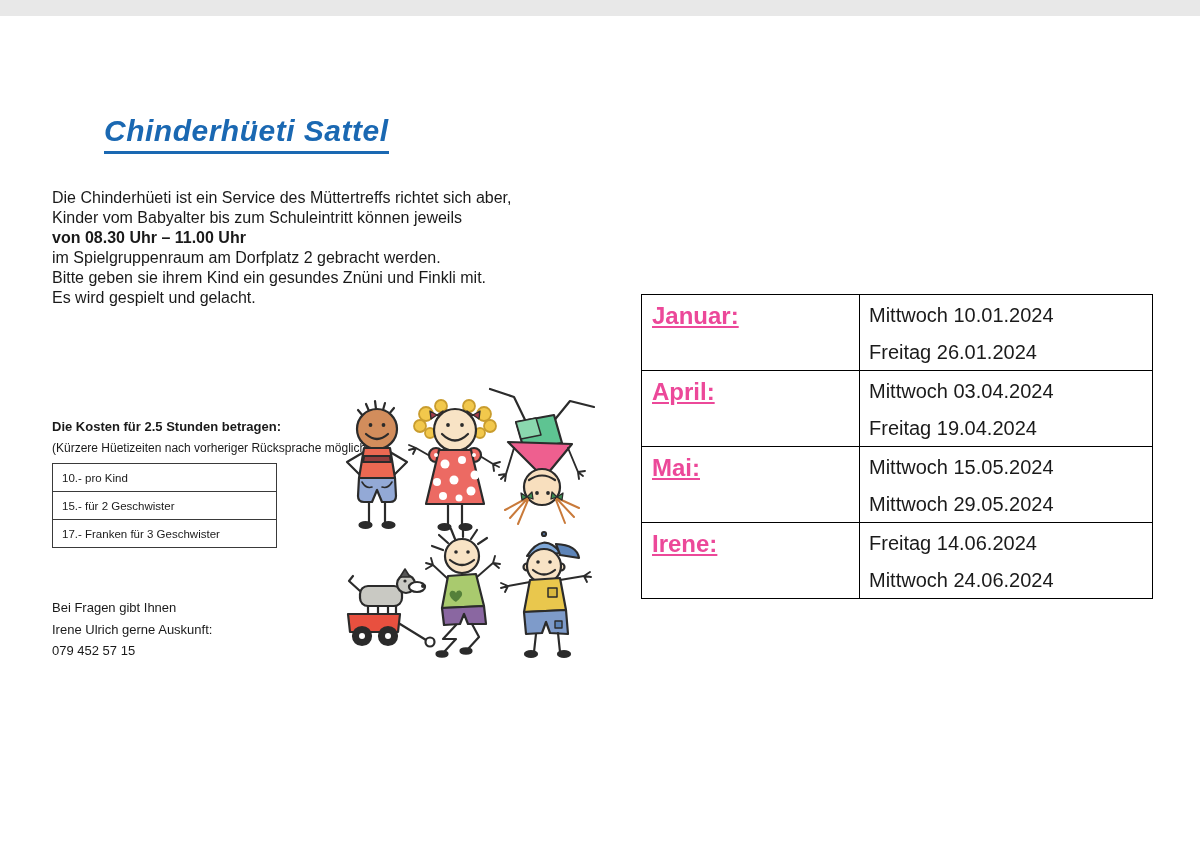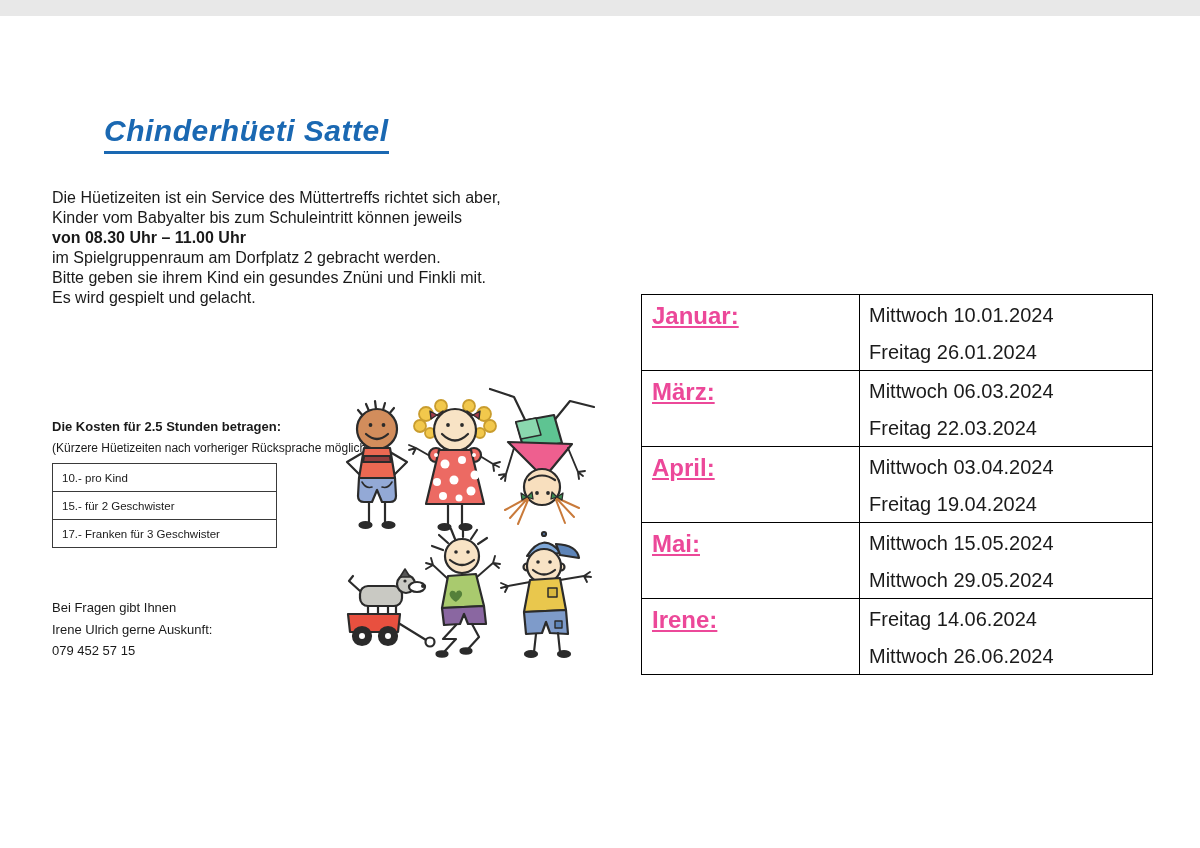--- a/index.html
+++ b/index.html
@@ -54,21 +54,21 @@
   .schedule td.dates div { line-height:36.5px; }
 </style>
 </head>
 <body>
 
 <div id="page">
 
   <div class="title">Chinderhüeti Sattel</div>
 
   <div class="intro">
-    <div>Die Hüetizeiten ist ein Service des Müttertreffs richtet sich aber,</div>
+    <div>Die Chinderhüeti ist ein Service des Müttertreffs richtet sich aber,</div>
     <div>Kinder vom Babyalter bis zum Schuleintritt können jeweils</div>
     <div class="b">von 08.30 Uhr – 11.00 Uhr</div>
     <div>im Spielgruppenraum am Dorfplatz 2 gebracht werden.</div>
     <div>Bitte geben sie ihrem Kind ein gesundes Znüni und Finkli mit.</div>
     <div>Es wird gespielt und gelacht.</div>
   </div>
 
   <div class="costs-heading">Die Kosten für 2.5 Stunden betragen:</div>
   <div class="costs-note">(Kürzere Hüetizeiten nach vorheriger Rücksprache möglich)</div>
 
@@ -233,43 +233,36 @@
   <table class="schedule">
     <tbody>
       <tr>
         <td class="month">Januar:</td>
         <td class="dates">
           <div>Mittwoch 10.01.2024</div>
           <div>Freitag 26.01.2024</div>
         </td>
       </tr>
       <tr>
-        <td class="month">März:</td>
-        <td class="dates">
-          <div>Mittwoch 06.03.2024</div>
-          <div>Freitag 22.03.2024</div>
-        </td>
-      </tr>
-      <tr>
         <td class="month">April:</td>
         <td class="dates">
           <div>Mittwoch 03.04.2024</div>
           <div>Freitag 19.04.2024</div>
         </td>
       </tr>
       <tr>
         <td class="month">Mai:</td>
         <td class="dates">
           <div>Mittwoch 15.05.2024</div>
           <div>Mittwoch 29.05.2024</div>
         </td>
       </tr>
       <tr>
         <td class="month">Irene:</td>
         <td class="dates">
           <div>Freitag 14.06.2024</div>
-          <div>Mittwoch 26.06.2024</div>
+          <div>Mittwoch 24.06.2024</div>
         </td>
       </tr>
     </tbody>
   </table>
 
 </div>
 
 </body></html>

